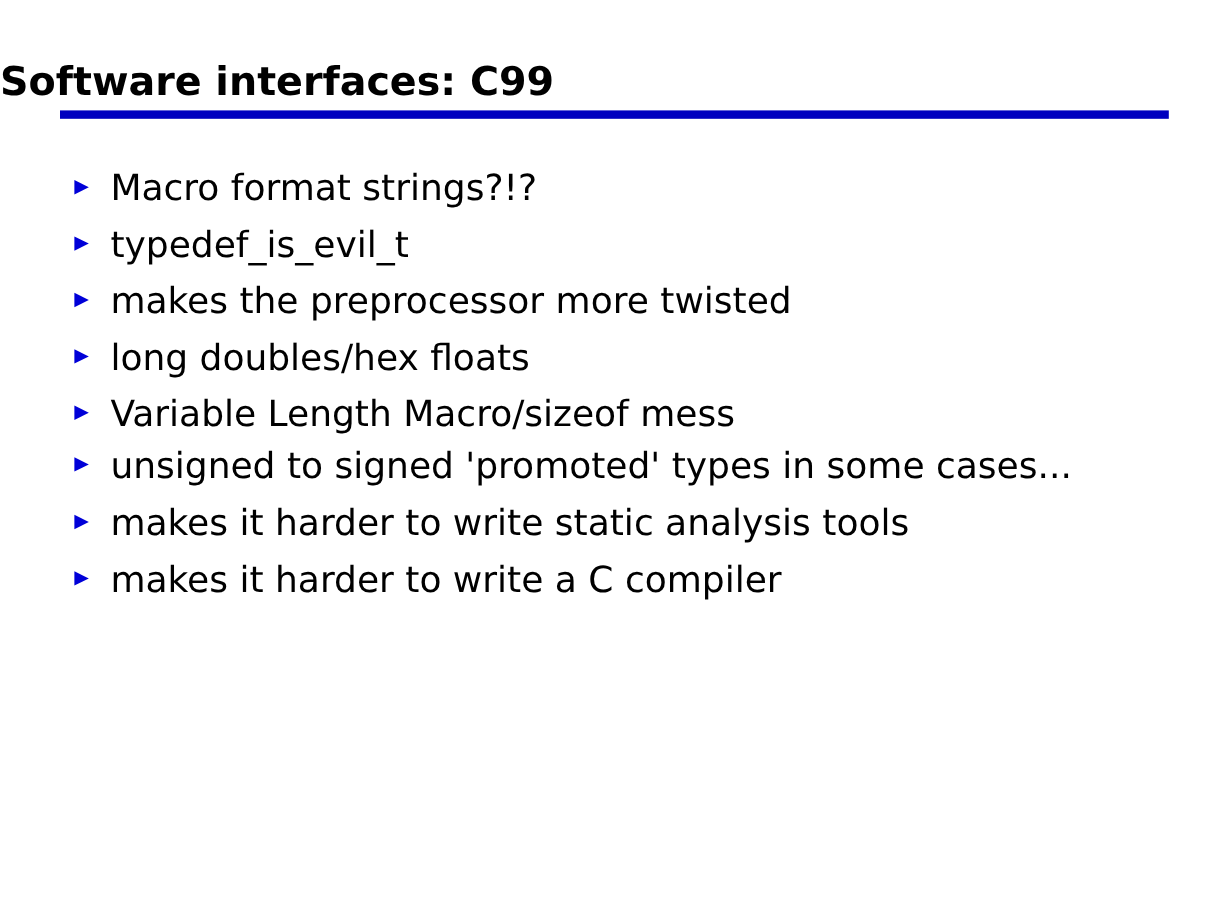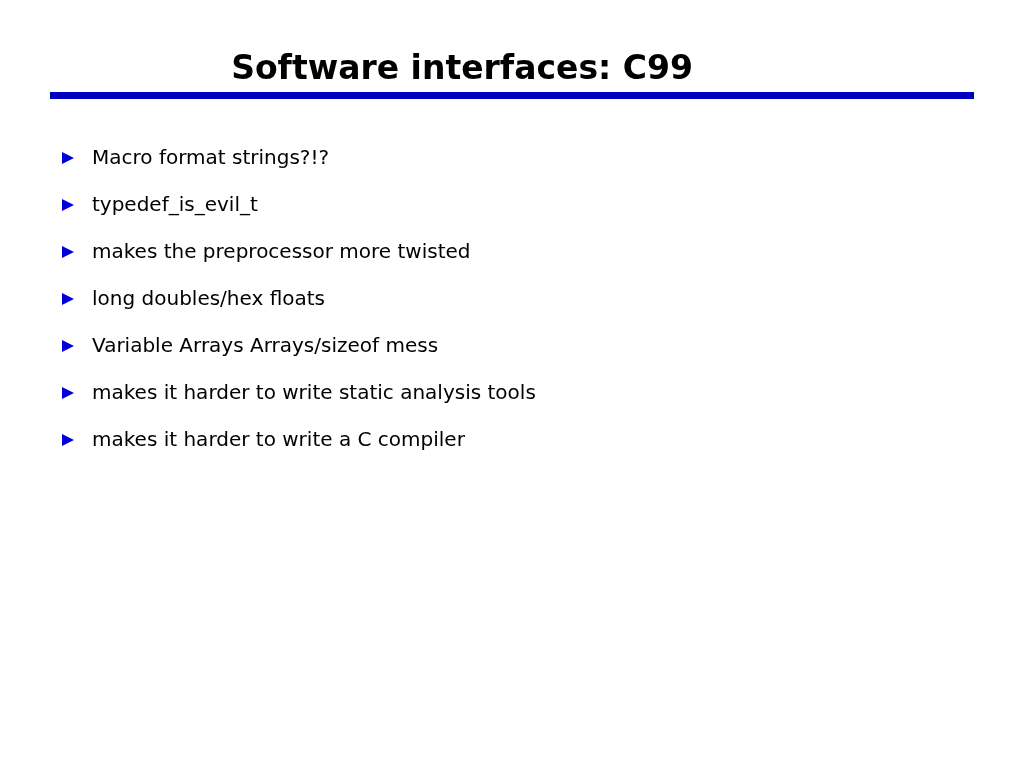--- a/index.html
+++ b/index.html
@@ -22,21 +22,21 @@
     height: 768px;
     background: #ffffff;
   }
 
   
   .slide-title {
     position: absolute;
     left: 0;
     top: 49px;
     width: 924px;
-    text-align: center;
+    text-align: left;
     font-family: "DejaVu Sans", sans-serif;
     font-weight: bold;
     font-size: 33px;
     line-height: 38px;
     letter-spacing: 0px;
     color: #000000;
     white-space: nowrap;
   }
 
   .title-rule {
@@ -57,21 +57,21 @@
     margin: 0;
     padding: 0;
     list-style: none;
   }
 
   .bullet-item {
     position: relative;
     padding-left: 35px;
     margin: 0 0 0 0;
     font-family: "DejaVu Sans", sans-serif;
-    font-size: 20px;
+    font-size: 30px;
     line-height: 47px;
     color: #000000;
   }
 
   
   .bullet-item.tight {
     line-height: 40px;
     padding-bottom: 4px;
   }
   
@@ -146,23 +146,31 @@
       </span>
       <span class="bullet-text">long doubles/hex floats</span>
     </li>
 
     <li class="bullet-item">
       <span class="bullet-marker">
         <svg width="16" height="16" viewBox="0 0 16 16" aria-hidden="true">
             <polygon points="2,2 14,8 2,14" fill="#0000D8"></polygon>
           </svg>
       </span>
-      <span class="bullet-text">Variable Arrays Arrays/sizeof mess</span>
+      <span class="bullet-text">Variable Length Macro/sizeof mess</span>
     </li>
 
+    <li class="bullet-item tight">
+      <span class="bullet-marker">
+        <svg width="16" height="16" viewBox="0 0 16 16" aria-hidden="true">
+            <polygon points="2,2 14,8 2,14" fill="#0000D8"></polygon>
+          </svg>
+      </span>
+      <span class="bullet-text">unsigned to signed 'promoted' types in some cases...</span>
+    </li>
 
 
     <li class="bullet-item loose">
       <span class="bullet-marker">
         <svg width="16" height="16" viewBox="0 0 16 16" aria-hidden="true">
             <polygon points="2,2 14,8 2,14" fill="#0000D8"></polygon>
           </svg>
       </span>
       <span class="bullet-text">makes it harder to write static analysis tools</span>
     </li>

